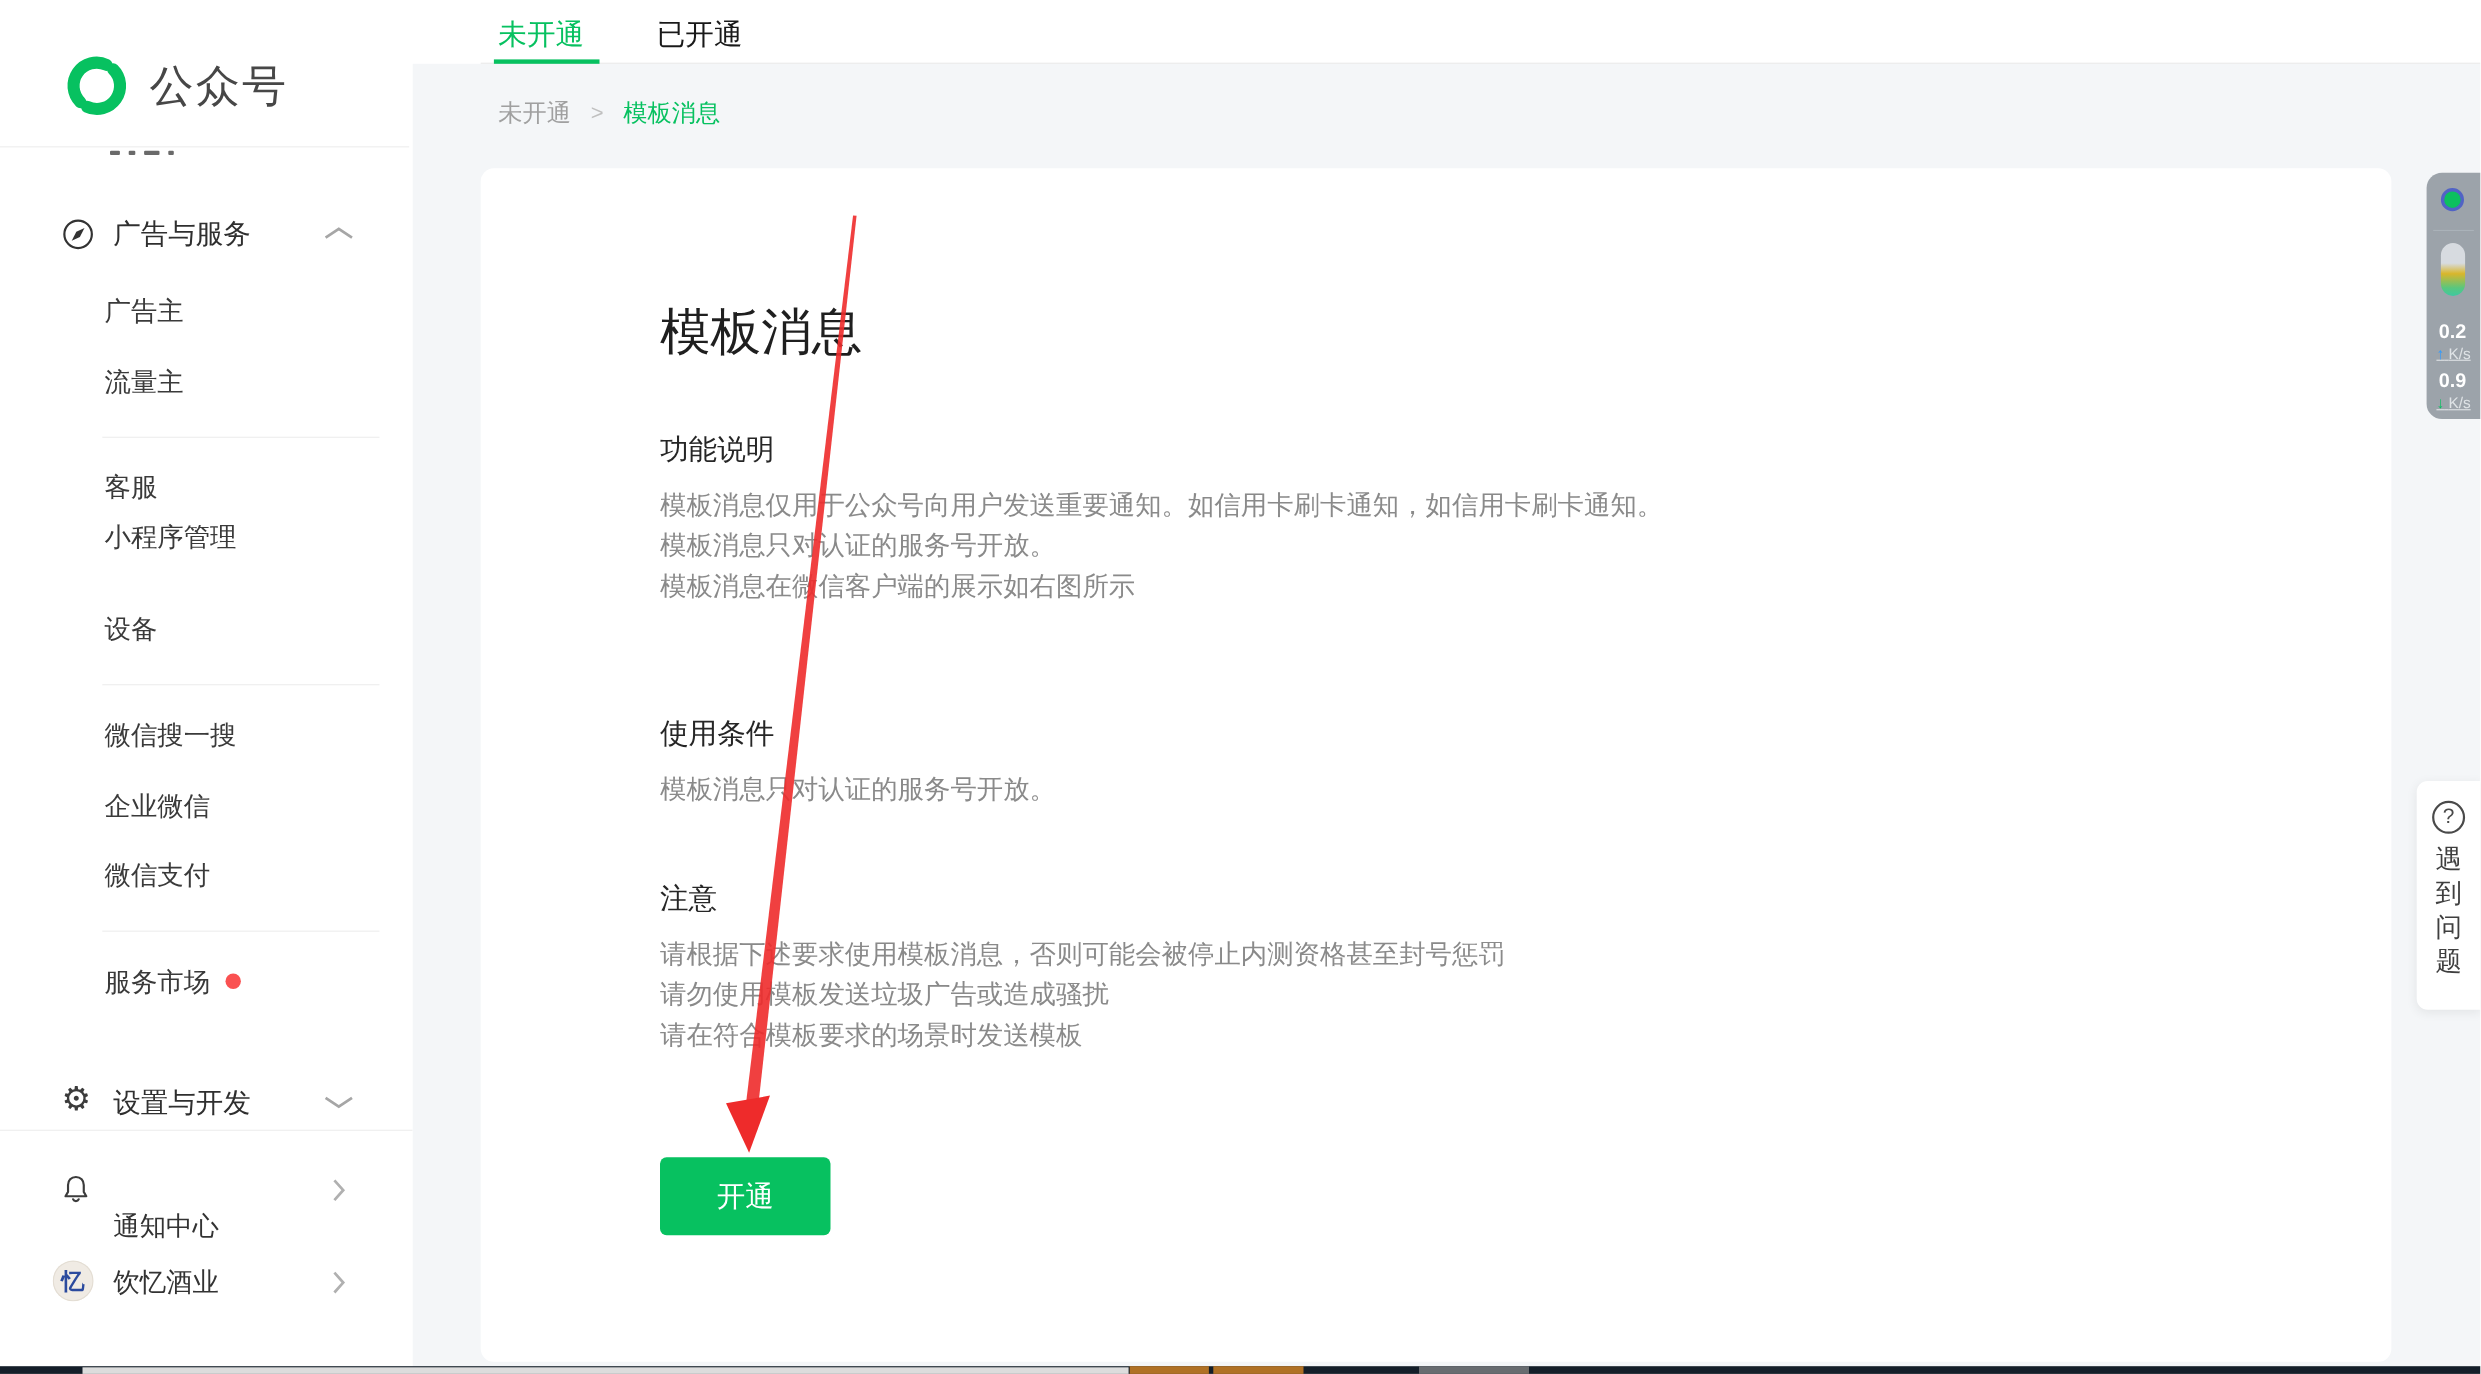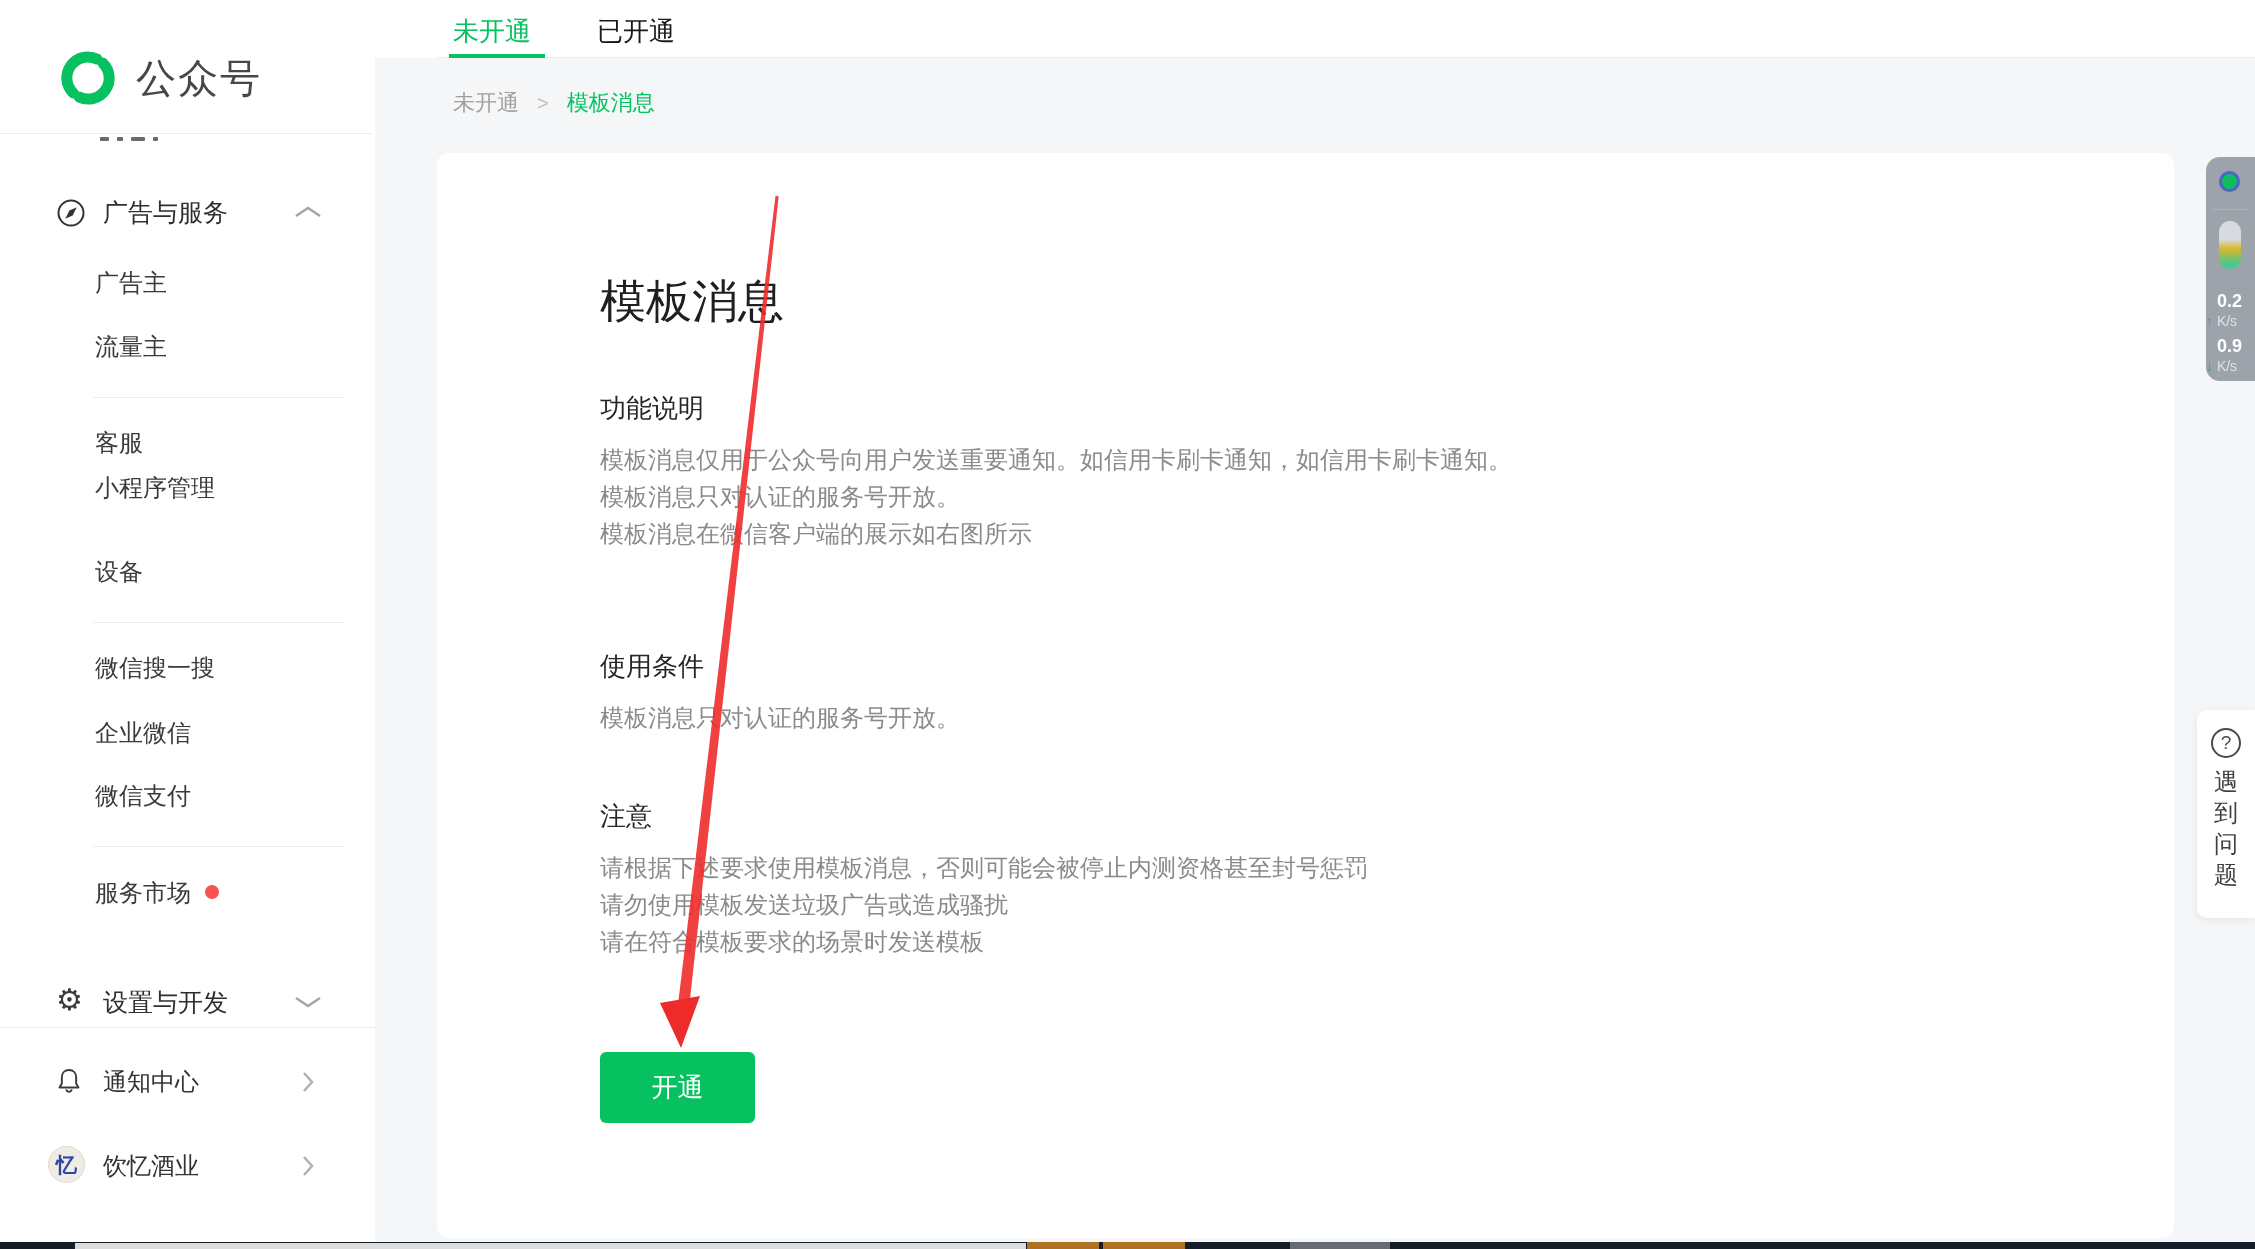--- a/index.html
+++ b/index.html
@@ -56,21 +56,21 @@
   #arrow-layer{left:0;top:0;width:2255px;height:1249px;z-index:5;pointer-events:none;}
 
   
   #speed-widget{right:0;top:157px;width:49px;height:224px;background:rgba(148,156,164,0.93);
     border-radius:14px 0 0 14px;z-index:6;cursor:pointer;}
   #speed-dot{left:13px;top:14px;width:21px;height:21px;border-radius:50%;background:#0cc05f;border:3px solid #5163c5;box-sizing:border-box;}
   #speed-divider{left:6px;top:52px;width:37px;height:1px;background:#aab2b9;}
   #speed-gauge{left:13px;top:64px;width:22px;height:48px;border-radius:11px;
     background:linear-gradient(180deg,#d7dbe0 0%,#d7dbe0 38%,#d9b62b 58%,#59c77e 85%,#3fc9a1 100%);}
   .speed-num{width:47px;text-align:center;font-size:18px;font-weight:bold;color:#ffffff;}
-  .speed-unit{width:49px;text-align:left;font-size:14px;color:#dfe3e6;}
+  .speed-unit{width:49px;text-align:center;font-size:14px;color:#dfe3e6;text-decoration:underline;}
   .arrow-up{color:#2f9bff;}
   .arrow-down{color:#07c160;}
 
   
   #help-widget{right:0;top:710px;width:58px;height:208px;background:#ffffff;
     border-radius:10px 0 0 10px;box-shadow:0 2px 10px rgba(0,0,0,0.07);z-index:6;cursor:pointer;
     display:flex;flex-direction:column;align-items:center;}
   #help-icon{margin-top:18px;width:30px;height:30px;border-radius:50%;border:2px solid #4a4a4a;box-sizing:border-box;
     display:flex;align-items:center;justify-content:center;font-size:19px;color:#4a4a4a;}
   .help-char{font-size:24px;color:#3f3f3f;line-height:31px;}
@@ -148,21 +148,21 @@
 
   <div class="abs side-divider" style="left:0;top:1027px;width:375px;"></div>
 
   <div class="abs group-row" style="top:1058px;">
     <span class="row-icon" style="top:8px;">
       <svg width="28" height="30" viewBox="0 0 24 26">
         <path d="M12 3.5 C8.2 3.5 5.8 6.2 5.8 9.8 V15.2 L3.8 18.6 H20.2 L18.2 15.2 V9.8 C18.2 6.2 15.8 3.5 12 3.5 Z" fill="none" stroke="#3c3c3c" stroke-width="1.7" stroke-linejoin="round"></path>
         <path d="M9.8 21 a2.4 2.4 0 0 0 4.4 0" fill="none" stroke="#3c3c3c" stroke-width="1.7" stroke-linecap="round"></path>
       </svg>
     </span>
-    <span class="group-label" style="font-size:24px;color:#333;">通知中心</span>
+    <span class="group-label" style="font-size:24px;color:#333;margin-top:33px;">通知中心</span>
     <span class="row-chevron" style="top:11px;">
       <svg width="14" height="26" viewBox="0 0 14 26">
           <polyline points="3,4 11,13 3,22" fill="none" stroke="#b0b0b0" stroke-width="2.5"></polyline>
         </svg>
     </span>
   </div>
 
   <div class="abs group-row" style="top:1146px;">
     <span class="row-icon avatar" style="left:48px;top:0;">
       <span>忆</span>

